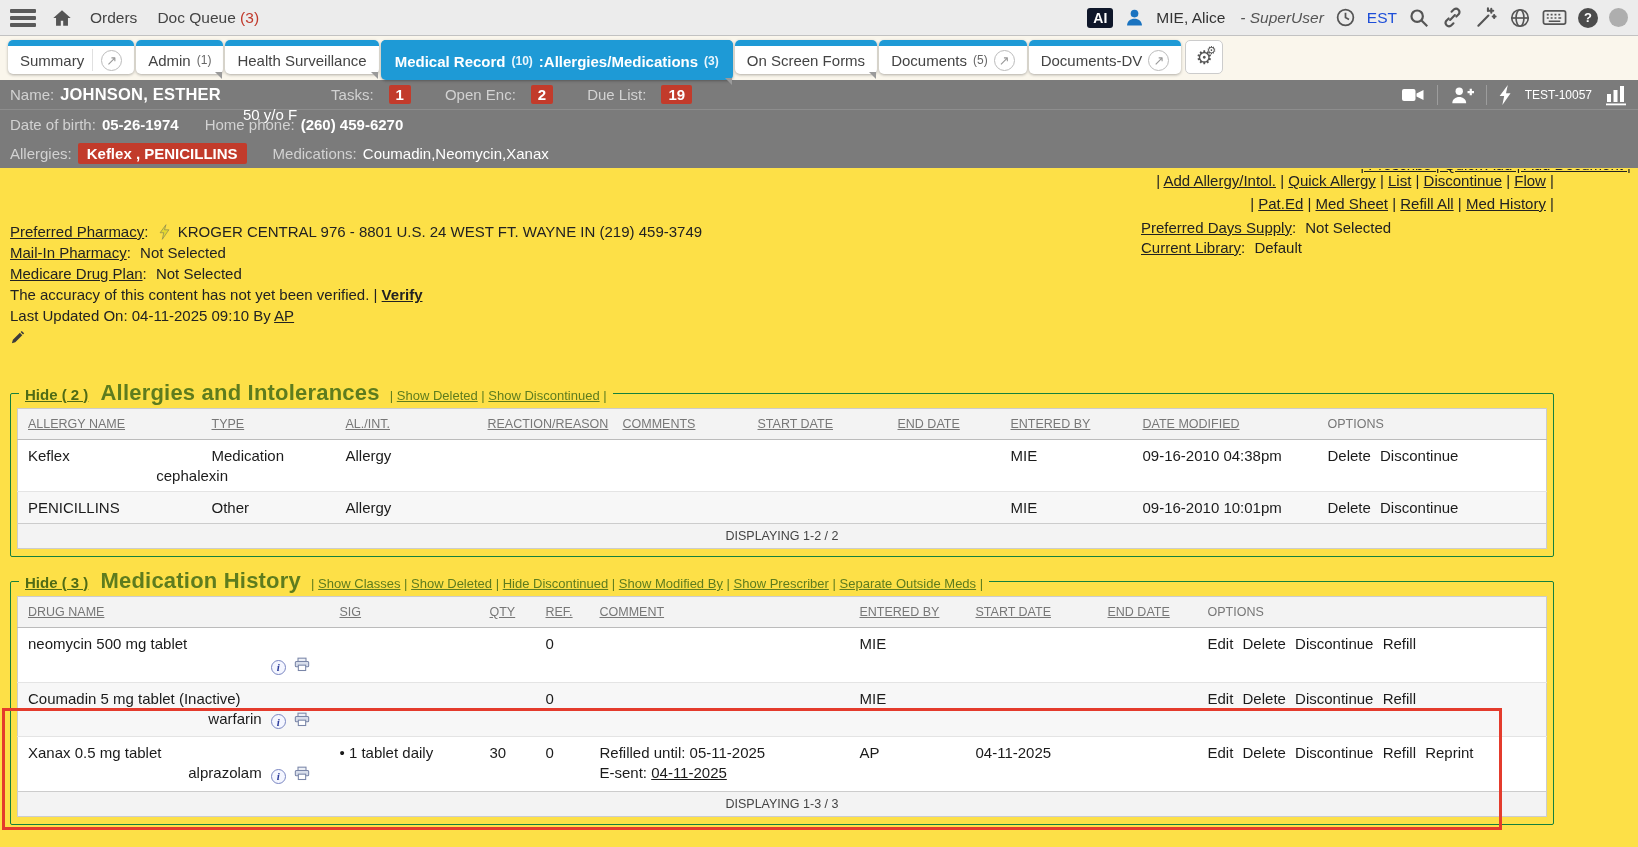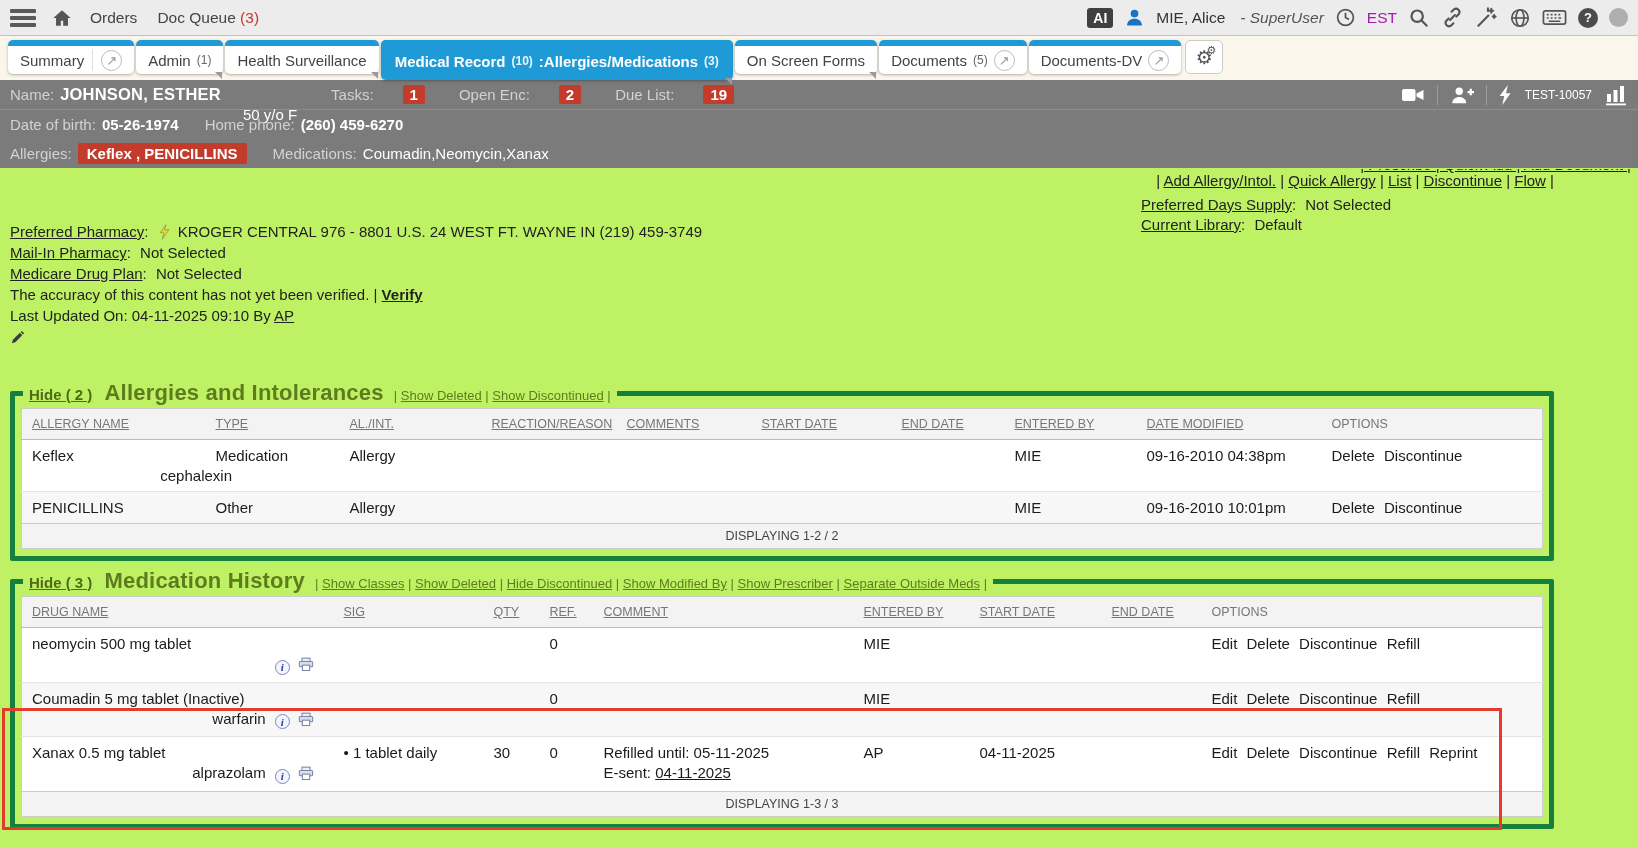--- a/index.html
+++ b/index.html
@@ -8,24 +8,24 @@
 
   
   .topbar { height:36px; background:#ececec; border-bottom:1px solid #c2c2c2;
     display:flex; align-items:center; padding:0 10px; }
   .hamburger { width:26px; height:18px; display:flex; flex-direction:column; justify-content:space-between; cursor:pointer; margin-right:14px;}
   .hamburger div { height:4px; background:#5a5a5a; border-radius:1px; }
   .tb-icon { width:24px; height:24px; display:inline-flex; align-items:center; justify-content:center; margin-right:6px;}
   .tb-link { color:#444; margin:0 10px; cursor:pointer; font-size:15.5px;}
   .red-count { color:#c0392b; }
   .tb-right { margin-left:auto; display:flex; align-items:center; gap:11px; }
-  .ai-badge { background:#404040; color:#fff; font-weight:bold; font-size:14px; padding:2px 6px; border-radius:3px; }
+  .ai-badge { background:#0f172a; color:#fff; font-weight:bold; font-size:14px; padding:2px 6px; border-radius:3px; }
   .user-name { color:#333; font-size:15.5px; }
   .user-role { color:#555; font-style:italic; font-size:15.5px; margin-left:4px;}
-  .est { color:#a21caf; font-size:15.5px; }
+  .est { color:#1d4ed8; font-size:15.5px; }
   .help-circle { width:20px; height:20px; border-radius:50%; background:#4c4c4c; color:#fff; font-weight:bold;
     font-size:13px; display:flex; align-items:center; justify-content:center; }
   .grey-dot { width:19px; height:19px; border-radius:50%; background:#aeaeae; }
 
   
   .tabstrip { height:44px; background:#faf6ec; display:flex; align-items:flex-start; padding:4px 0 0 8px; gap:2px; }
   .tab { position:relative; background:#fff; border-radius:5px; padding:12px 12px 6px 12px; color:#444;
     font-size:15px; box-shadow:0 1px 3px rgba(0,0,0,.3); cursor:pointer; white-space:nowrap; height:34px;
     display:flex; align-items:center; gap:6px; }
   .tab::before { content:""; position:absolute; top:0; left:0; right:0; height:6px; background:#1e9ad6; border-radius:5px 5px 0 0; }
@@ -43,54 +43,54 @@
   .gear-big { font-size:19px; line-height:1; }
   .gear-small { position:absolute; font-size:11px; top:3px; right:6px; }
 
   
   .pt-bar { background:#7b7b7b; color:#fff; }
   .pt-row1 { height:30px; display:flex; align-items:center; padding:0 10px; border-bottom:1px solid #8d8d8d;}
   .pt-lbl { color:#d2d2d2; margin-right:6px; }
   .pt-name { font-weight:bold; font-size:16.5px; letter-spacing:.2px; }
   .pt-agesex { margin-left:22px;margin-top:40px; }
   .red-badge { background:#c23b2b; color:#fff; font-weight:bold; border-radius:2px; padding:1px 7px; cursor:pointer; }
-  .pt-row1 .grp { margin-left:34px; display:flex; align-items:center; gap:23px;}
+  .pt-row1 .grp { margin-left:34px; display:flex; align-items:center; gap:9px;}
   .pt-right { margin-left:auto; display:flex; align-items:center; gap:12px; }
   .vdiv { width:1px; height:20px; background:#9d9d9d; }
   .pt-id { font-size:12px; }
   .pt-row2 { height:28px; display:flex; align-items:center; padding:0 10px; }
   .pt-row3 { height:30px; display:flex; align-items:center; padding:0 10px; }
   .pt-val { font-weight:bold; margin-right:26px; }
   .allergy-badge { background:#c23b2b; color:#fff; font-weight:bold; padding:2px 9px; border-radius:2px; margin-right:26px; cursor:pointer;}
   .med-link { color:#ffffff; cursor:pointer; }
   .med-link.comma::after { content:", "; }
 
   
-  .content { position:relative; height:679px; background:#bef264; }
+  .content { position:relative; height:679px; background:#fde047; }
 
   .quicklinks { position:absolute; top:1px; right:84px; width:432px; color:#222; }
   .ql-clipped { height:7px; overflow:hidden; position:absolute; top:0; right:-77px; width:320px; text-align:right;}
   .ql-clipped span { display:block; margin-top:-15px; line-height:21px; text-decoration:underline; font-size:15px; }
   .ql-row { text-align:right; line-height:23px; white-space:nowrap; }
   .ql-row:first-of-type { margin-top:8px; }
   .lnk { cursor:pointer; }
   .lnk::before { content:"| "; }
   .pipe-links::after { content:" |"; }
   .lnk u, .u { text-decoration:underline; }
   .ql-left { text-align:left; padding-left:19px; line-height:20px; }
   .lbl-link { text-decoration:underline; cursor:pointer; }
   .lbl-link::after { content:":"; text-decoration:none; display:inline-block; }
   .plain-val { margin-left:5px; }
 
   .leftinfo { position:absolute; top:53px; left:10px; line-height:21px; }
   .bolt-inline { display:inline-block; vertical-align:-3px; margin:0 4px 0 6px; }
   .pencil { margin-top:4px; cursor:pointer; }
 
   
-  fieldset { position:absolute; left:10px; width:1544px; border:5px solid #15803d; border-radius:2px; padding:0 6px 1px 6px; }
+  fieldset { position:absolute; left:10px; width:1544px; border:1px solid #15803d; border-radius:2px; padding:0 6px 1px 6px; }
   .fs-allergy { top:212px; }
   .fs-med { top:400px; }
   legend { padding:0 6px; margin-left:2px; white-space:nowrap; }
   .hide-link { color:#4f6b16; font-weight:bold; font-size:15px; text-decoration:underline; cursor:pointer; margin-right:8px;}
   .sec-title { color:#5e7c1e; font-weight:bold; font-size:22px; letter-spacing:.2px; }
   .sec-links { font-size:13px; color:#5e7c1e; margin-left:6px; }
   .sec-links .lnk u { text-decoration:underline; }
 
   table { width:100%; border-collapse:collapse; table-layout:fixed; background:#fff; border:1px solid #ccc; margin:2px 0 6px 0;}
   th { background:#f3f3f3; color:#777; font-size:12.5px; font-weight:normal; text-align:left;
@@ -296,20 +296,26 @@
   <div class="quicklinks">
     <div class="ql-clipped">
       <span>| Prescribe | Quick Add | Add Document |</span>
     </div>
     <div class="ql-row pipe-links">
       <span class="lnk"><u>Add Allergy/Intol.</u></span>
       <span class="lnk"><u>Quick Allergy</u></span>
       <span class="lnk"><u>List</u></span>
       <span class="lnk"><u>Discontinue</u></span>
       <span class="lnk"><u>Flow</u></span>
+    </div>
+    <div class="ql-row pipe-links">
+      <span class="lnk"><u>Pat.Ed</u></span>
+      <span class="lnk"><u>Med Sheet</u></span>
+      <span class="lnk"><u>Refill All</u></span>
+      <span class="lnk"><u>Med History</u></span>
     </div>
     <div class="ql-left" style="margin-top:3px;">
       <span class="lbl-link">Preferred Days Supply</span>
       <span class="plain-val">Not Selected</span>
     </div>
     <div class="ql-left">
       <span class="lbl-link">Current Library</span>
       <span class="plain-val">Default</span>
     </div>
   </div>

